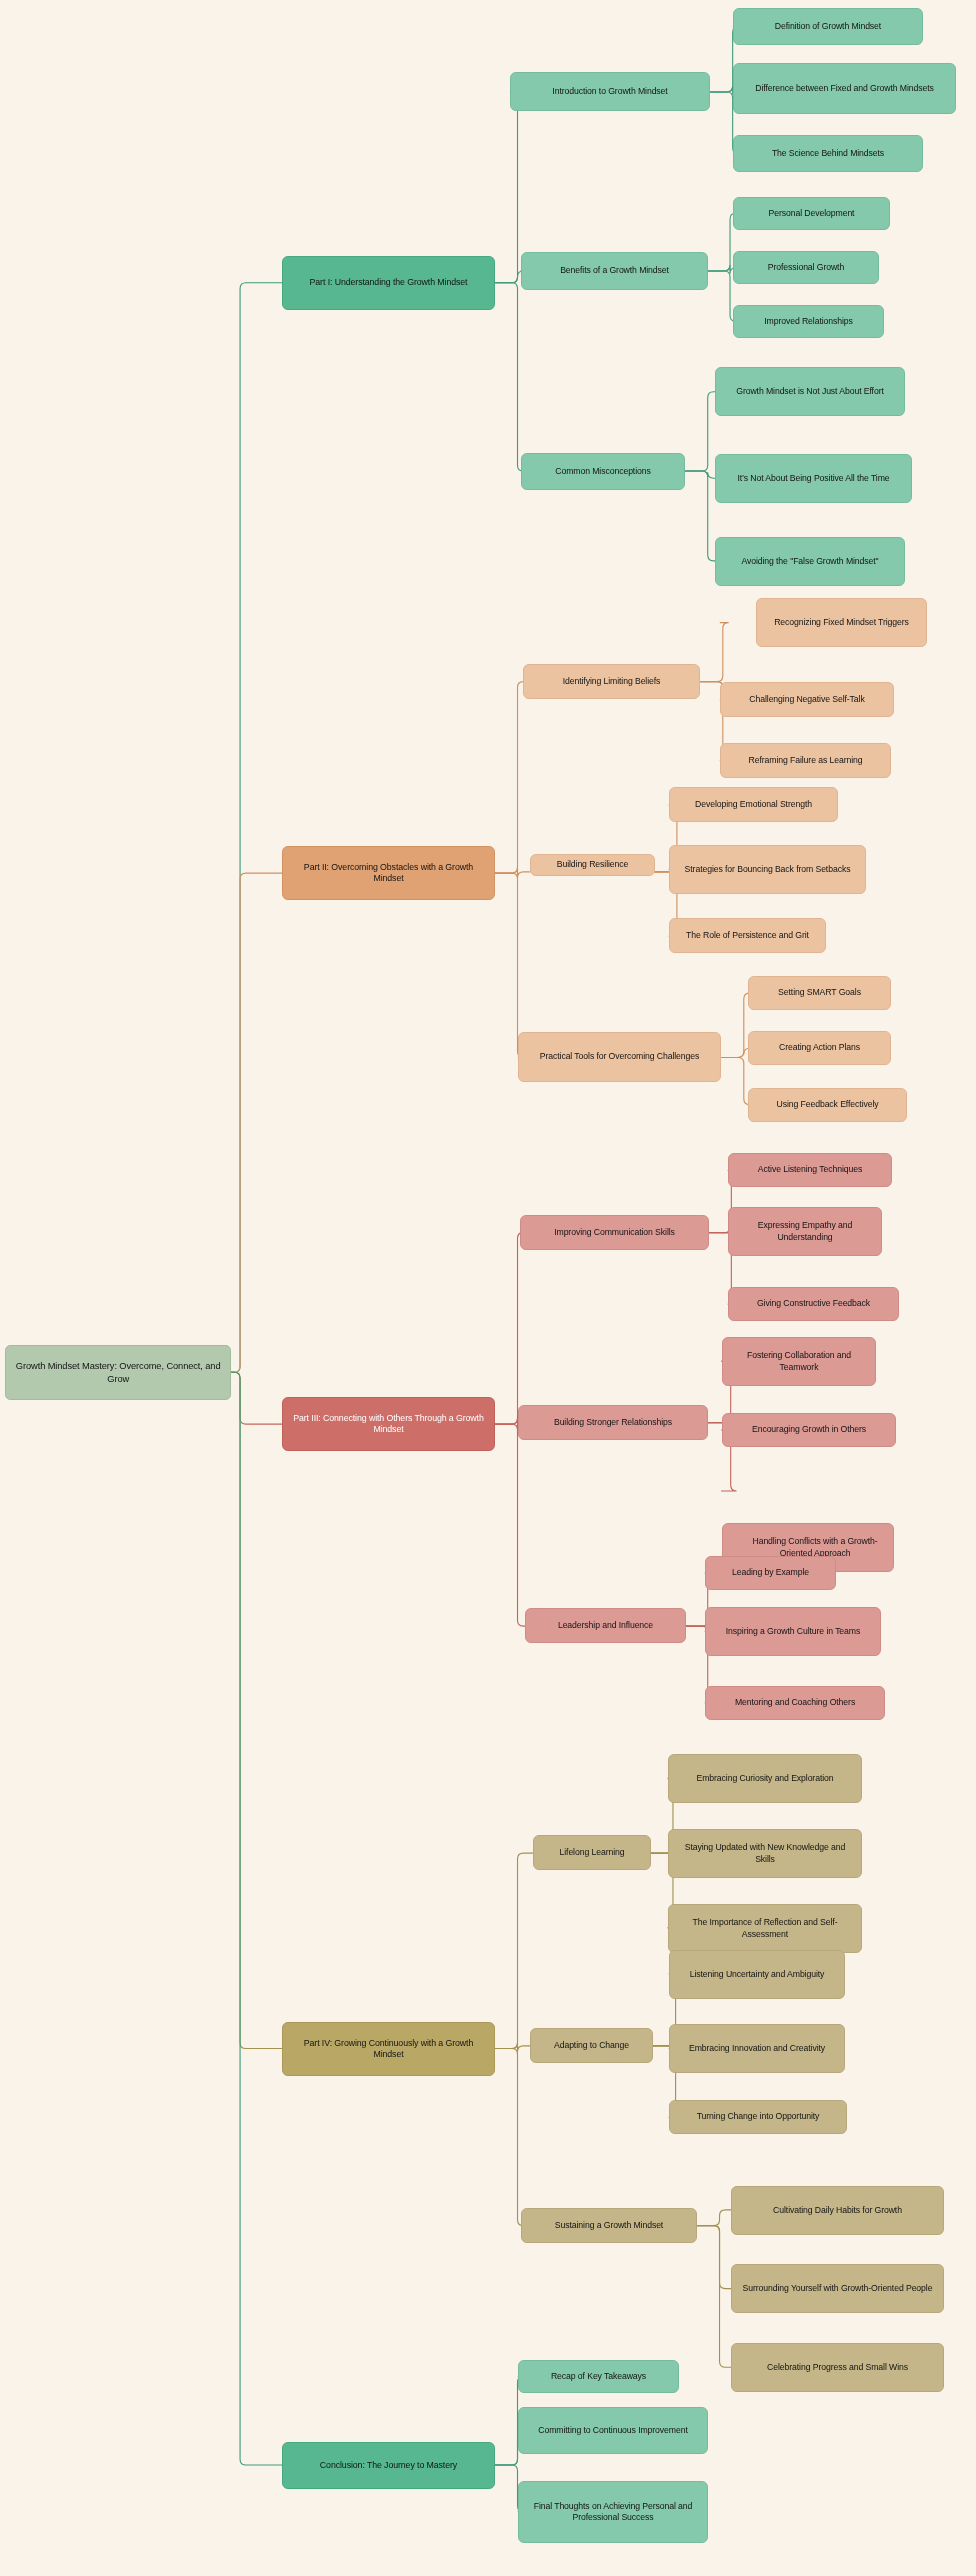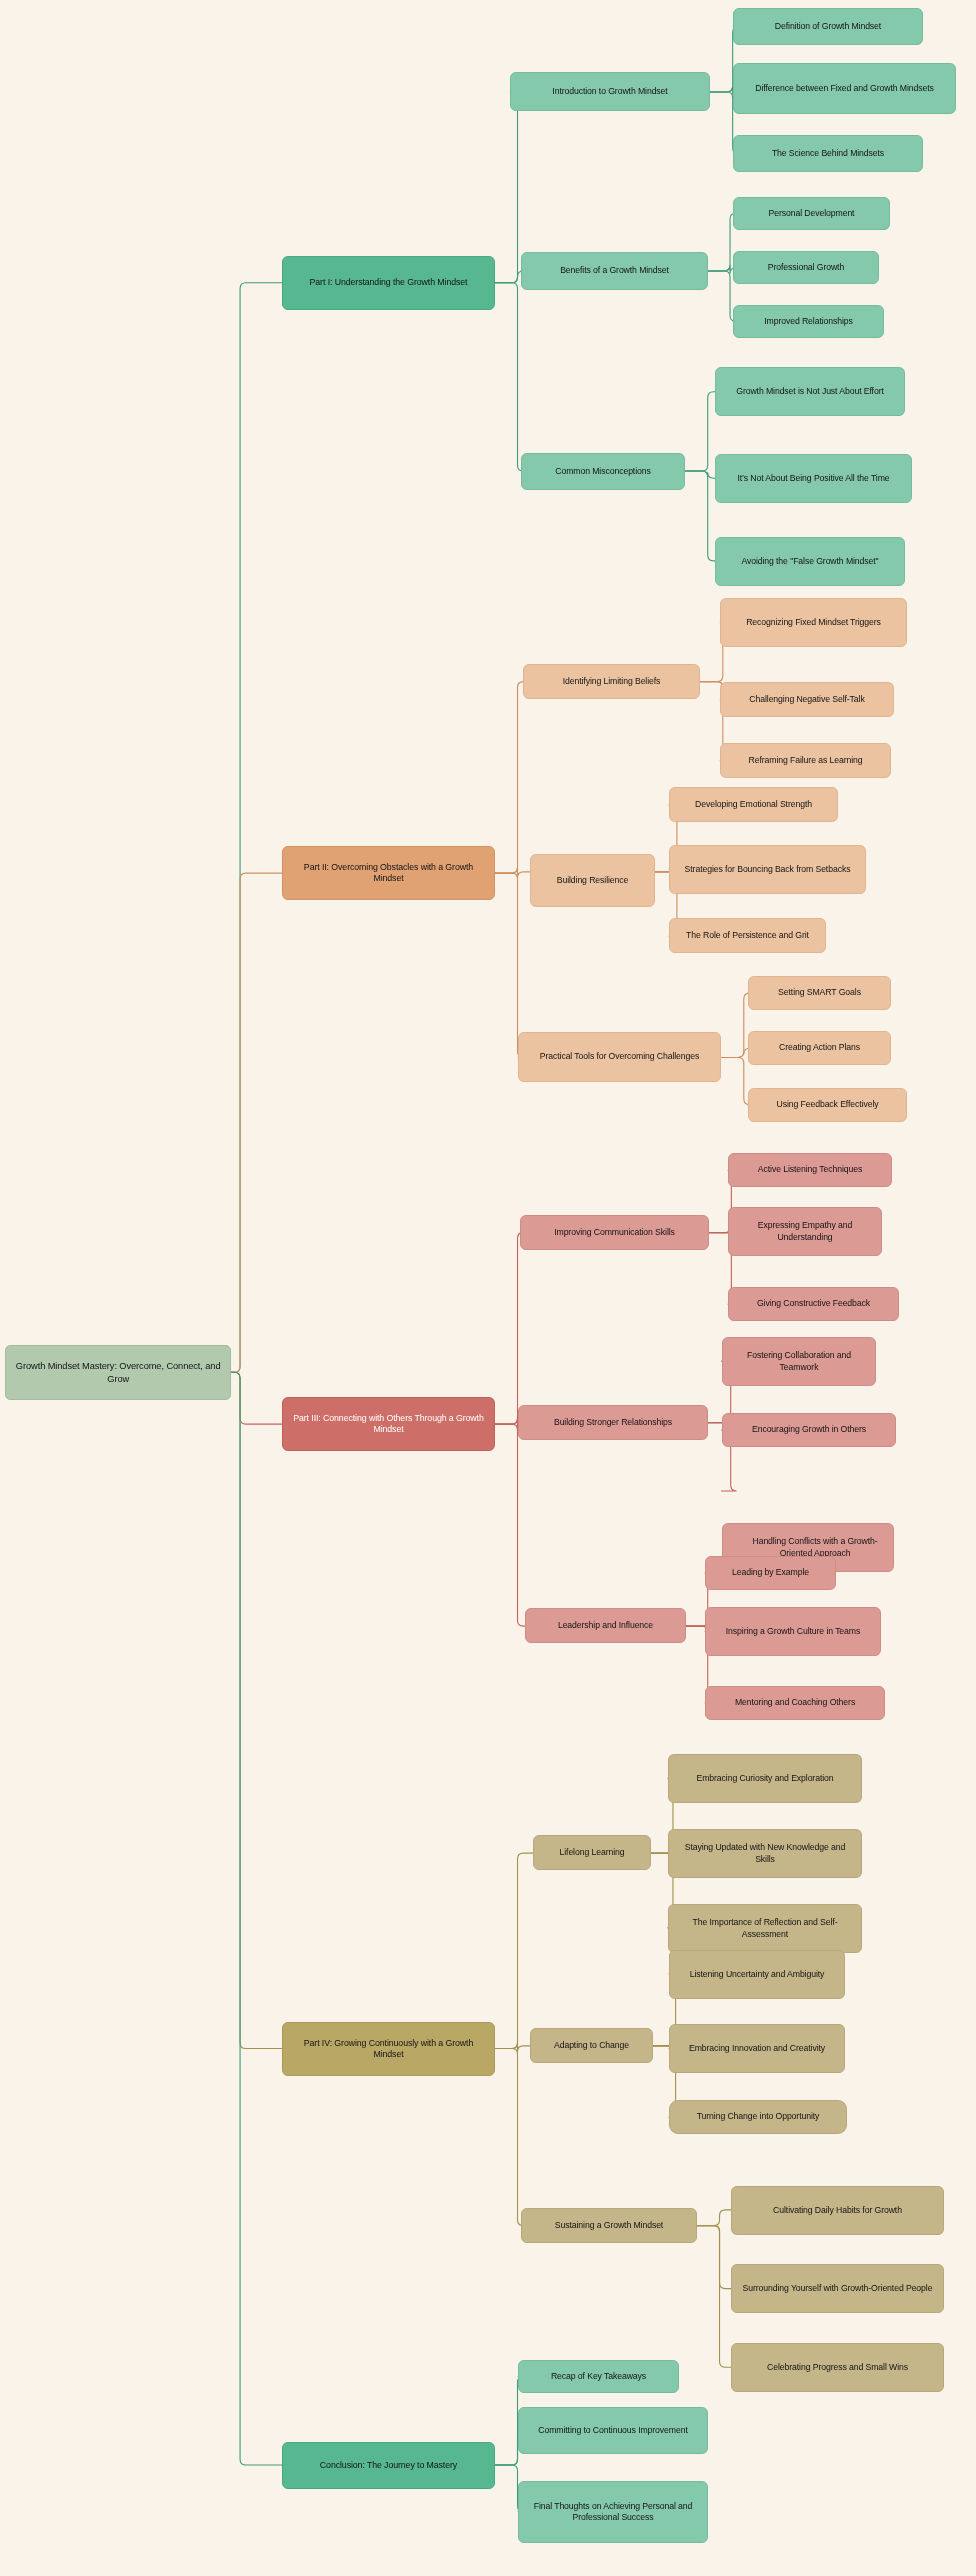--- a/index.html
+++ b/index.html
@@ -161,30 +161,30 @@
     </div>
     <div class="node lvl3 c-green" style="left: 715px; top: 537px; width: 190px; height: 49px;">
       <span class="lbl">Avoiding the "False Growth Mindset"</span>
     </div>
     <div class="node lvl1 c-orange" style="left: 282px; top: 846px; width: 213px; height: 54px;">
       <span class="lbl">Part II: Overcoming Obstacles with a Growth Mindset</span>
     </div>
     <div class="node lvl2 c-orange" style="left: 523px; top: 664px; width: 177px; height: 35px;">
       <span class="lbl">Identifying Limiting Beliefs</span>
     </div>
-    <div class="node lvl3 c-orange" style="left: 720px; top: 598px; width: 187px; height: 49px;">
+    <div class="node lvl3 c-orange" style="left: 756px; top: 598px; width: 171px; height: 49px;">
       <span class="lbl">Recognizing Fixed Mindset Triggers</span>
     </div>
     <div class="node lvl3 c-orange" style="left: 720px; top: 682px; width: 174px; height: 35px;">
       <span class="lbl">Challenging Negative Self-Talk</span>
     </div>
     <div class="node lvl3 c-orange" style="left: 720px; top: 743px; width: 171px; height: 35px;">
       <span class="lbl">Reframing Failure as Learning</span>
     </div>
-    <div class="node lvl2 c-orange" style="left: 530px; top: 854px; width: 125px; height: 53px;">
+    <div class="node lvl2 c-orange" style="left: 530px; top: 854px; width: 125px; height: 22px;">
       <span class="lbl">Building Resilience</span>
     </div>
     <div class="node lvl3 c-orange" style="left: 669px; top: 787px; width: 169px; height: 35px;">
       <span class="lbl">Developing Emotional Strength</span>
     </div>
     <div class="node lvl3 c-orange" style="left: 669px; top: 845px; width: 197px; height: 49px;">
       <span class="lbl">Strategies for Bouncing Back from Setbacks</span>
     </div>
     <div class="node lvl3 c-orange" style="left: 669px; top: 918px; width: 157px; height: 35px;">
       <span class="lbl">The Role of Persistence and Grit</span>
@@ -257,21 +257,21 @@
     </div>
     <div class="node lvl2 c-khaki" style="left: 530px; top: 2028px; width: 123px; height: 35px;">
       <span class="lbl">Adapting to Change</span>
     </div>
     <div class="node lvl3 c-khaki" style="left: 669px; top: 1950px; width: 176px; height: 49px;">
       <span class="lbl">Listening Uncertainty and Ambiguity</span>
     </div>
     <div class="node lvl3 c-khaki" style="left: 669px; top: 2024px; width: 176px; height: 49px;">
       <span class="lbl">Embracing Innovation and Creativity</span>
     </div>
-    <div class="node lvl3 c-khaki" style="left: 669px; top: 2100px; width: 178px; height: 34px; border-radius: 9px;">
+    <div class="node lvl3 c-khaki" style="left: 669px; top: 2100px; width: 178px; height: 34px;">
       <span class="lbl">Turning Change into Opportunity</span>
     </div>
     <div class="node lvl2 c-khaki" style="left: 521px; top: 2208px; width: 176px; height: 35px;">
       <span class="lbl">Sustaining a Growth Mindset</span>
     </div>
     <div class="node lvl3 c-khaki" style="left: 731px; top: 2186px; width: 213px; height: 49px;">
       <span class="lbl">Cultivating Daily Habits for Growth</span>
     </div>
     <div class="node lvl3 c-khaki" style="left: 731px; top: 2264px; width: 213px; height: 49px;">
       <span class="lbl">Surrounding Yourself with Growth-Oriented People</span>

